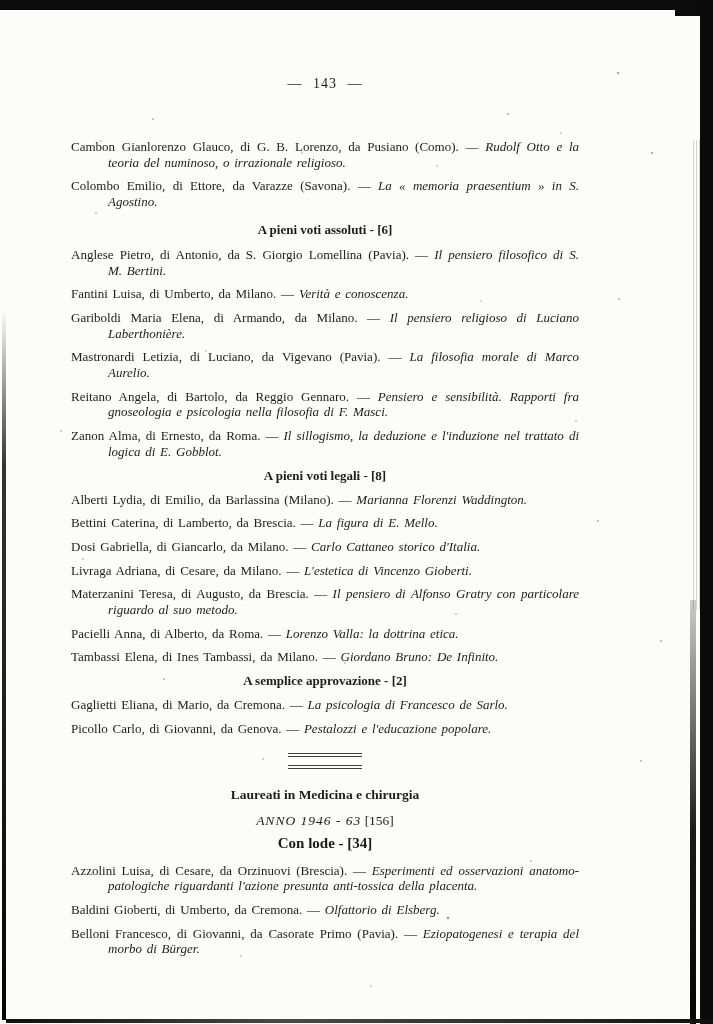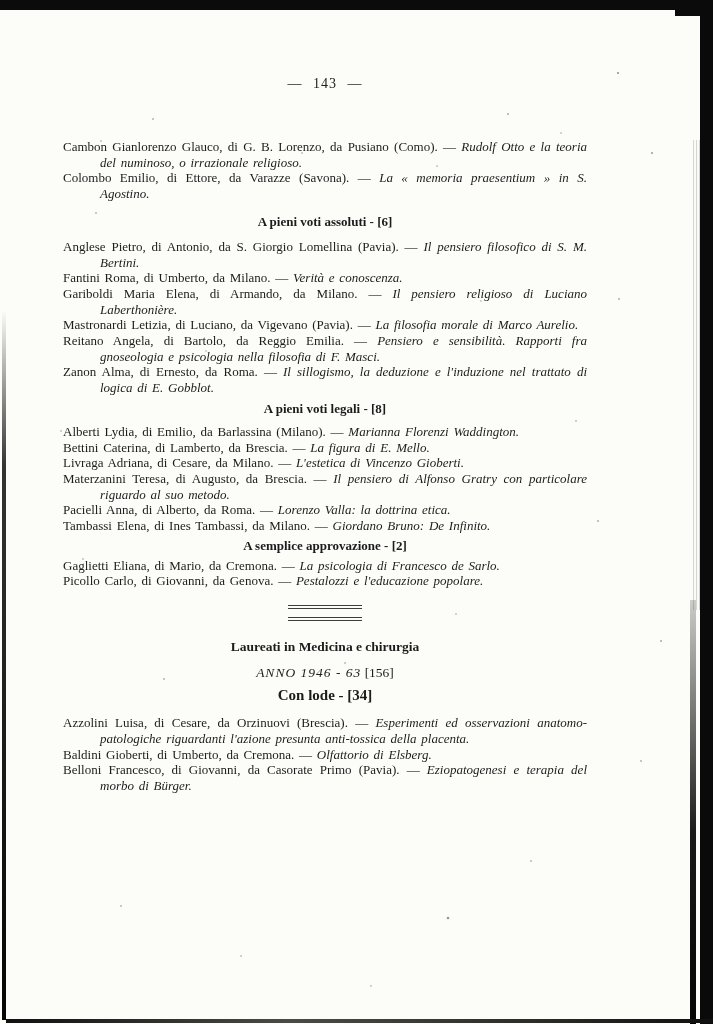--- a/index.html
+++ b/index.html
@@ -38,21 +38,21 @@
       205px 350px 0 0 #cacac2, 575px 420px 0 0 #c0c0b8, 660px 640px 0 0 #a8a8a0,
       370px 985px 0 0 #c6c6be, 100px 140px 0 0 #bfbfb7, 480px 300px 0 0 #cccccc;
   }
 
   
   .sheet { position:absolute; left:63px; top:0; width:524px; }
 
   .pageno { margin:76px 0 0; text-align:center; font-size:14px; letter-spacing:1px; word-spacing:6px; }
 
   .entry {
-    margin:0; padding-left:37px; text-indent:-37px;
+    margin:8px; padding-left:37px; text-indent:-37px;
     font-size:13px; line-height:15.7px; text-align:justify; word-spacing:1.5px;
   }
   .thesis { font-style:italic; }
 
   .heading { margin:0; text-align:center; font-size:13px; font-weight:bold; line-height:16px; }
 
   .block-top      { margin-top:47px; }
   .h-assoluti     { margin:12px 0 9px; }
   .h-legali       { margin:5px 0 7px; }
   .h-approv       { margin:4px 0 4px; }
@@ -92,37 +92,38 @@
     <div class="block-top">
   <p class="entry"><span>Cambon Gianlorenzo Glauco, di G. B. Lorenzo, da Pusiano (Como). — </span><span class="thesis">Rudolf Otto e la teoria del numinoso, o irrazionale religioso.</span></p>
 
   <p class="entry"><span>Colombo Emilio, di Ettore, da Varazze (Savona). — </span><span class="thesis">La « memoria praesentium » in S. Agostino.</span></p>
 </div>
 
     <h3 class="heading h-assoluti">A pieni voti assoluti - [6]</h3>
     <div>
   <p class="entry"><span>Anglese Pietro, di Antonio, da S. Giorgio Lomellina (Pavia). — </span><span class="thesis">Il pensiero filosofico di S. M. Bertini.</span></p>
 
-  <p class="entry"><span>Fantini Roma, di Umberto, da Milano. — </span><span class="thesis">Verità e conoscenza.</span></p>
+  <p class="entry"><span>Fantini Luisa, di Umberto, da Milano. — </span><span class="thesis">Verità e conoscenza.</span></p>
 
   <p class="entry"><span>Gariboldi Maria Elena, di Armando, da Milano. — </span><span class="thesis">Il pensiero religioso di Luciano Laberthonière.</span></p>
 
   <p class="entry"><span>Mastronardi Letizia, di Luciano, da Vigevano (Pavia). — </span><span class="thesis">La filosofia morale di Marco Aurelio.</span></p>
 
-  <p class="entry"><span>Reitano Angela, di Bartolo, da Reggio Emilia. — </span><span class="thesis">Pensiero e sensibilità. Rapporti fra gnoseologia e psicologia nella filosofia di F. Masci.</span></p>
+  <p class="entry"><span>Reitano Angela, di Bartolo, da Reggio Gennaro. — </span><span class="thesis">Pensiero e sensibilità. Rapporti fra gnoseologia e psicologia nella filosofia di F. Masci.</span></p>
 
   <p class="entry"><span>Zanon Alma, di Ernesto, da Roma. — </span><span class="thesis">Il sillogismo, la deduzione e l'induzione nel trattato di logica di E. Gobblot.</span></p>
 </div>
 
     <h3 class="heading h-legali">A pieni voti legali - [8]</h3>
     <div>
   <p class="entry"><span>Alberti Lydia, di Emilio, da Barlassina (Milano). — </span><span class="thesis">Marianna Florenzi Waddington.</span></p>
 
   <p class="entry"><span>Bettini Caterina, di Lamberto, da Brescia. — </span><span class="thesis">La figura di E. Mello.</span></p>
 
+  <p class="entry"><span>Dosi Gabriella, di Giancarlo, da Milano. — </span><span class="thesis">Carlo Cattaneo storico d'Italia.</span></p>
 
   <p class="entry"><span>Livraga Adriana, di Cesare, da Milano. — </span><span class="thesis">L'estetica di Vincenzo Gioberti.</span></p>
 
   <p class="entry"><span>Materzanini Teresa, di Augusto, da Brescia. — </span><span class="thesis">Il pensiero di Alfonso Gratry con particolare riguardo al suo metodo.</span></p>
 
   <p class="entry"><span>Pacielli Anna, di Alberto, da Roma. — </span><span class="thesis">Lorenzo Valla: la dottrina etica.</span></p>
 
 
   <p class="entry"><span>Tambassi Elena, di Ines Tambassi, da Milano. — </span><span class="thesis">Giordano Bruno: De Infinito.</span></p>
 </div>

